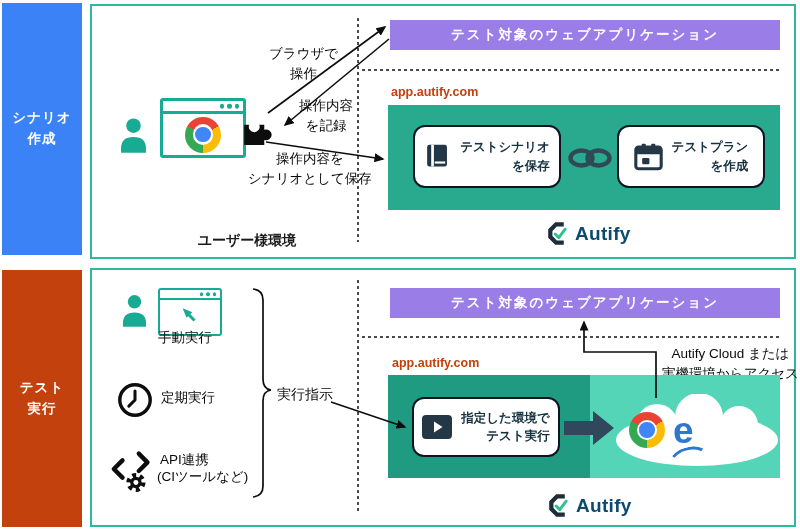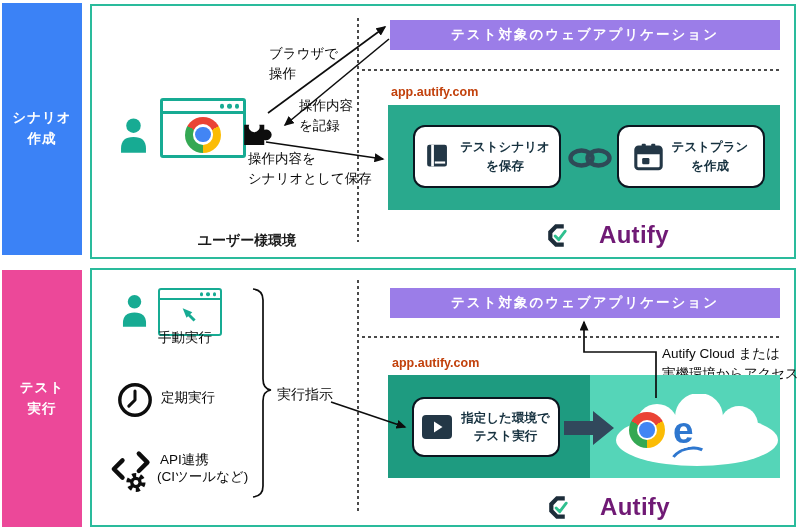--- a/index.html
+++ b/index.html
@@ -1,44 +1,44 @@
 <!DOCTYPE html>
 <html><head>
 <meta charset="utf-8">
 <style>
   html,body{margin:0;padding:0;background:#fff;}
   #stage{position:relative;width:800px;height:529px;background:#fff;overflow:hidden;
          font-family:"Liberation Sans","DejaVu Sans",sans-serif;color:#0d0d0d;}
   .abs{position:absolute;}
-  .ml{white-space:pre-line;}
+  .ml{white-space:pre-line;text-align:center;}
 
   
   .sidebar{display:flex;align-items:center;justify-content:center;text-align:center;
            color:#fff;font-weight:bold;font-size:13.5px;line-height:1.55;letter-spacing:1px;}
   .sidebar.navy{background:#3b82f6;}
-  .sidebar.teal{background:#ec4899;}
+  .sidebar.teal{background:#c2410c;}
   .panel{background:#fff;border:2px solid #2ABB9C;box-sizing:border-box;}
 
   
   .banner{background:#9B7DE8;color:#fff;font-weight:bold;font-size:13.5px;letter-spacing:2px;
           display:flex;align-items:center;justify-content:center;box-sizing:border-box;}
 
   
   .plat-top{background:#29A98D;}
   .plat-dark{background:#1E9B80;}
   .plat-mint{background:#55D5B8;}
 
   
   .dash-v{width:2px;background-image:repeating-linear-gradient(to bottom,#4a4a4a 0 3px,transparent 3px 6px);}
   .dash-h{height:2px;background-image:repeating-linear-gradient(to right,#4a4a4a 0 3px,transparent 3px 6px);}
 
   
   .card{background:#fff;border:2.5px solid #0B1620;border-radius:12px;box-sizing:border-box;
         display:flex;align-items:center;justify-content:center;gap:9px;padding:0 8px;}
-  .card .lbl{font-size:12.5px;font-weight:bold;color:#16313F;text-align:center;line-height:1.45;}
+  .card .lbl{font-size:12.5px;font-weight:bold;color:#16313F;text-align:right;line-height:1.45;}
 
   
   .note{font-size:13.5px;line-height:1.45;color:#0a0a0a;}
   .note.b{font-weight:bold;font-size:14px;color:#1a1a1a;}
   .domain{font-size:12.5px;font-weight:600;color:#c2410c;}
 
   
   .browser{background:#fff;border:3px solid #17AB93;border-radius:3px;box-sizing:border-box;}
   .bbar{position:relative;border-bottom:3px solid #17AB93;box-sizing:border-box;}
   .dots{position:absolute;right:4px;top:50%;transform:translateY(-50%);display:flex;gap:3px;}
@@ -58,21 +58,21 @@
                border-top-color:#2E77CF;border-radius:50%;transform:rotate(-14deg);}
 
   
   .phone{width:25px;height:40px;background:#0d0d0d;border-radius:4px;position:relative;}
   .phone::before{content:"";position:absolute;left:3px;right:3px;top:6px;bottom:9px;background:#fff;}
   .phone::after{content:"";position:absolute;left:50%;transform:translateX(-50%);bottom:3px;width:9px;height:3px;
                 background:#fff;border-radius:1px;}
 
   
   .alogo{display:flex;align-items:center;gap:5px;}
-  .alogo .aword{font-size:24px;font-weight:800;color:#701a75;letter-spacing:0.3px;margin-left:24px;}
+  .alogo .aword{font-size:19px;font-weight:800;color:#0c4a6e;letter-spacing:0.3px;}
 
   svg{display:block;}
   #overlay{position:absolute;left:0;top:0;pointer-events:none;}
 </style>
 </head>
 <body>
 
 <div id="stage">
 
   

